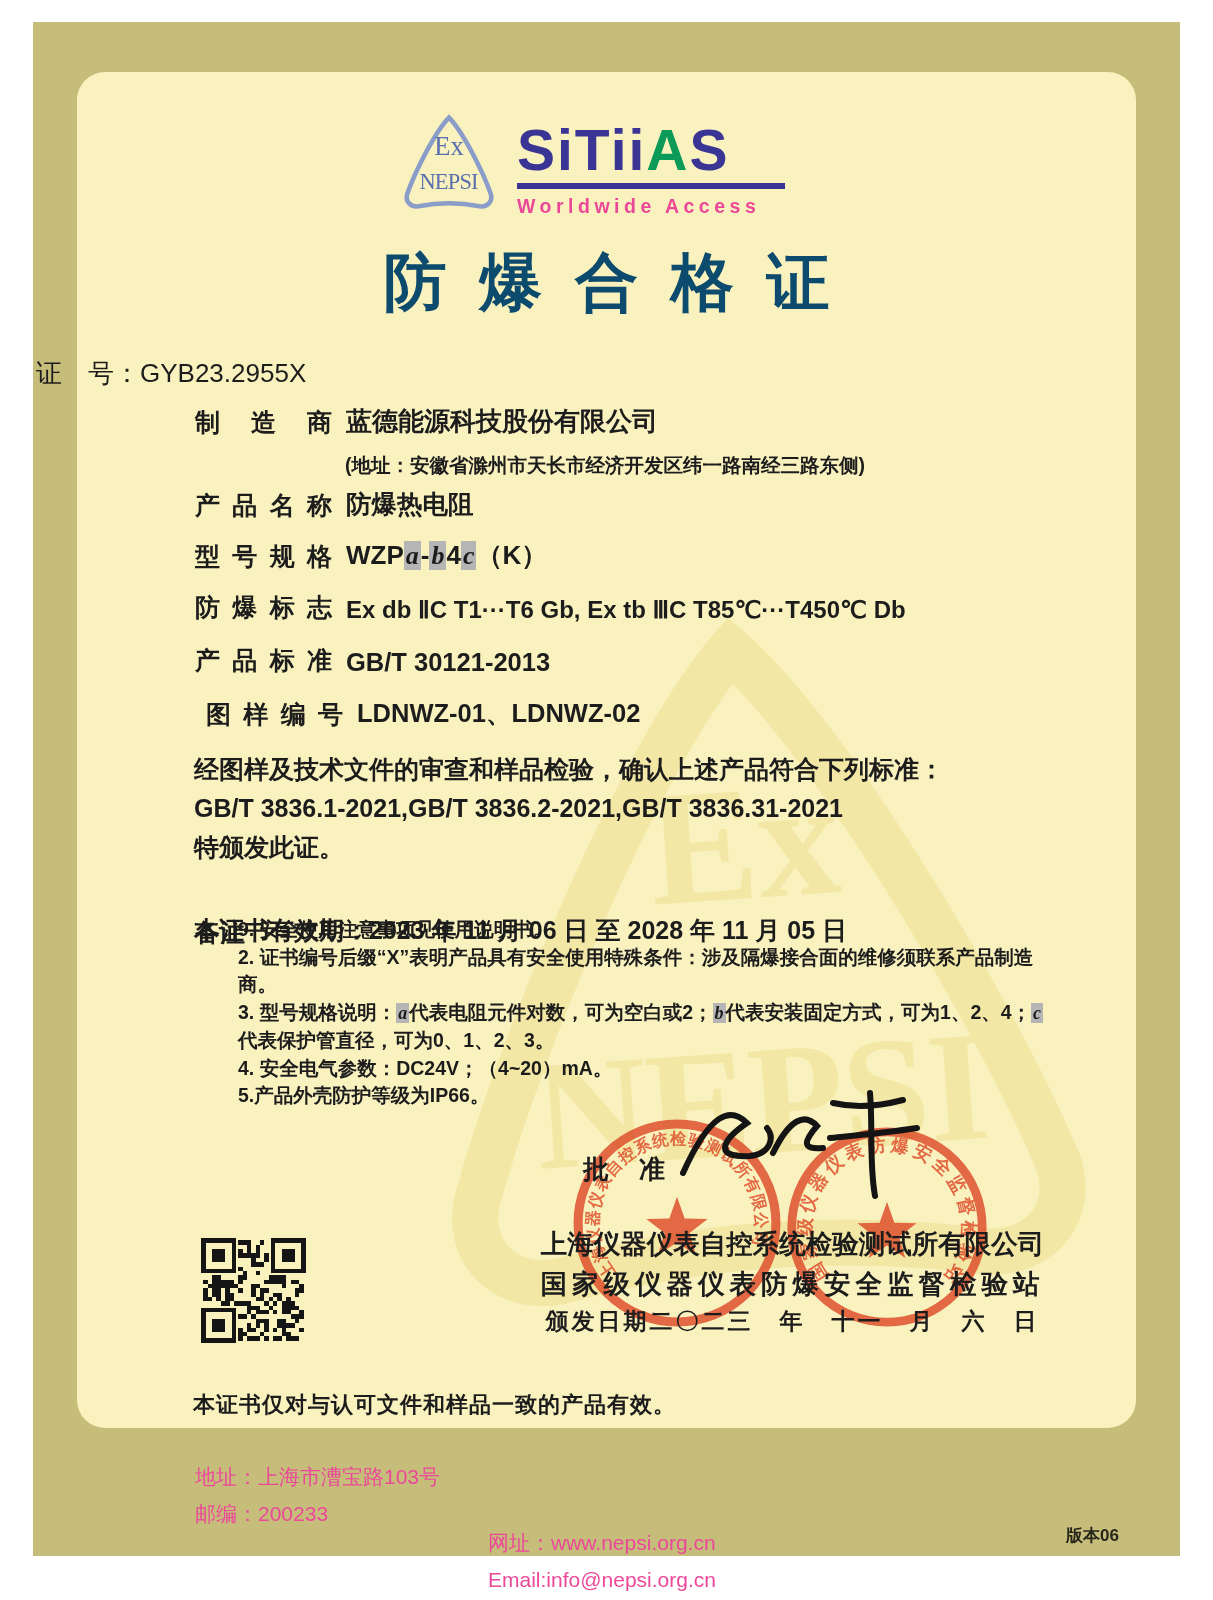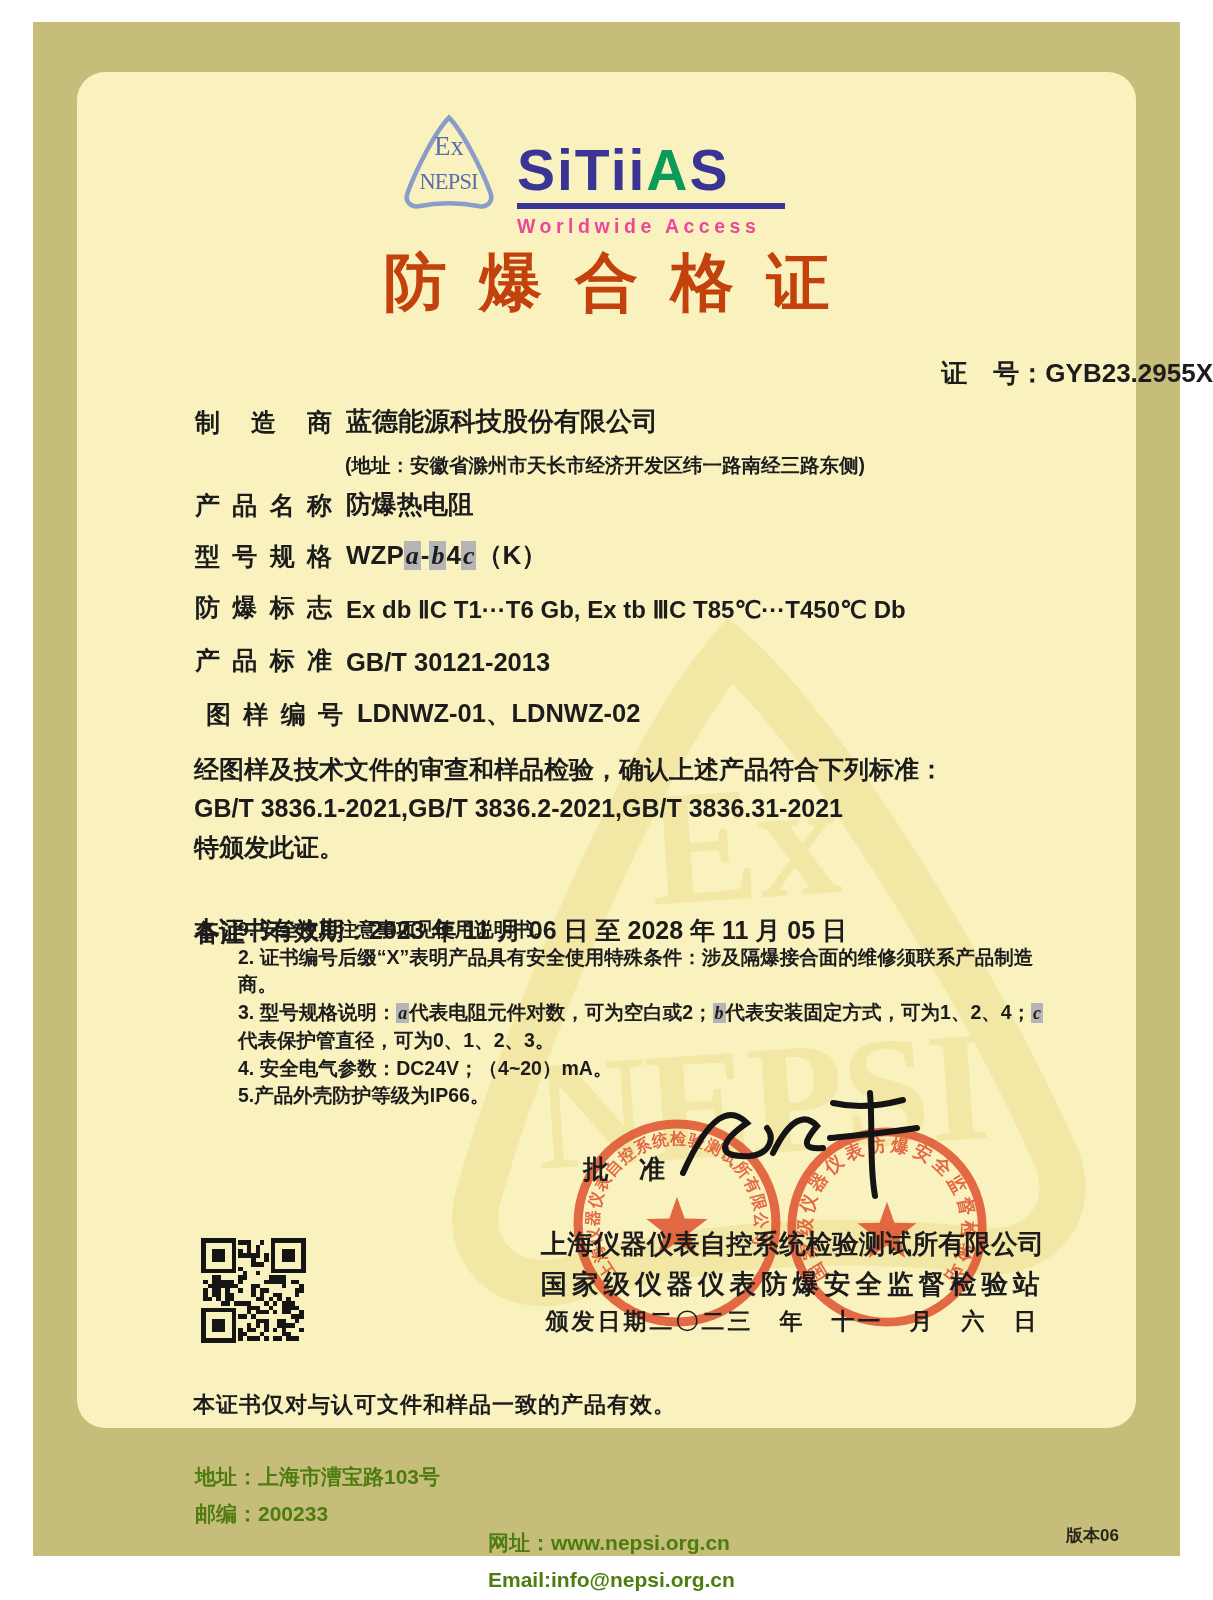--- a/index.html
+++ b/index.html
@@ -3,44 +3,44 @@
 <meta charset="utf-8">
 <style>
   html,body{margin:0;padding:0;background:#ffffff;}
   .page{position:relative;width:1213px;height:1600px;background:#ffffff;overflow:hidden;
         font-family:"Liberation Sans",sans-serif;color:#1c1c1c;}
   .frame{position:absolute;left:33px;top:22px;width:1147px;height:1534px;background:#c6bd7a;}
   .panel{position:absolute;left:77px;top:72px;width:1059px;height:1356px;background:#f9f2bf;border-radius:28px;}
   .abs{position:absolute;}
 
   
-  .brand-big{font-weight:bold;font-size:57px;letter-spacing:2px;line-height:1;margin-top:20px;}
+  .brand-big{font-weight:bold;font-size:57px;letter-spacing:2px;line-height:1;}
   .brand-navy{color:#3a3595;}
   .brand-green{color:#0b9a57;}
   .brand-bar{height:6px;background:#3a3595;margin-top:4px;}
   .brand-tagline{color:#ec4899;font-weight:bold;font-size:19.5px;letter-spacing:4.5px;margin-top:6px;white-space:nowrap;}
 
   .title{left:0;right:0;top:240px;text-align:center;font-size:63px;font-weight:bold;
-         letter-spacing:.52em;text-indent:.52em;color:#c2410c;}
-  .certno{left:0;right:0;top:356px;text-align:right;font-size:26px;font-weight:bold;margin-left:36px;}
+         letter-spacing:.52em;text-indent:.52em;color:#0c4a6e;}
+  .certno{left:0;right:0;top:356px;text-align:left;font-size:26px;font-weight:normal;margin-left:36px;}
 
   .row{position:absolute;left:195px;white-space:nowrap;font-weight:bold;}
   .flabel{display:inline-block;width:137px;text-align:justify;text-align-last:justify;font-size:25px;vertical-align:bottom;}
   .fval{display:inline-block;margin-left:14px;font-size:25.5px;}
   .hl{background:#b5b5b5;font-style:italic;padding:0 2px;font-family:"Liberation Serif",serif;}
 
   .para{position:absolute;left:194px;width:830px;font-weight:bold;font-size:25px;line-height:39px;}
   .remark-list{position:absolute;left:238px;width:810px;font-weight:bold;font-size:19.5px;line-height:27.5px;}
   .remark-list .hl{font-size:18px;}
 
   .org-block{position:absolute;left:520px;width:545px;text-align:center;font-weight:bold;}
   .stamp{position:absolute;opacity:.82;}
   .sig{position:absolute;}
 
-  .footer-col{position:absolute;font-weight:bold;font-size:21px;line-height:37px;white-space:nowrap;color:#4d7c0f;}
+  .footer-col{position:absolute;font-weight:normal;font-size:21px;line-height:37px;white-space:nowrap;color:#ec4899;}
   .version{position:absolute;left:1066px;top:1524px;font-size:17px;font-weight:bold;color:#26261a;}
 
   .statement{position:absolute;left:193px;top:1390px;font-size:22px;font-weight:bold;letter-spacing:1px;}
   .qr{position:absolute;left:199px;top:1236px;width:109px;height:109px;}
   .qr svg{width:100%;height:100%;}
 
   .wm{position:absolute;left:398px;top:596px;width:710px;height:760px;opacity:.5;transform:rotate(-4deg);pointer-events:none;}
 </style>
 </head>
 <body>

